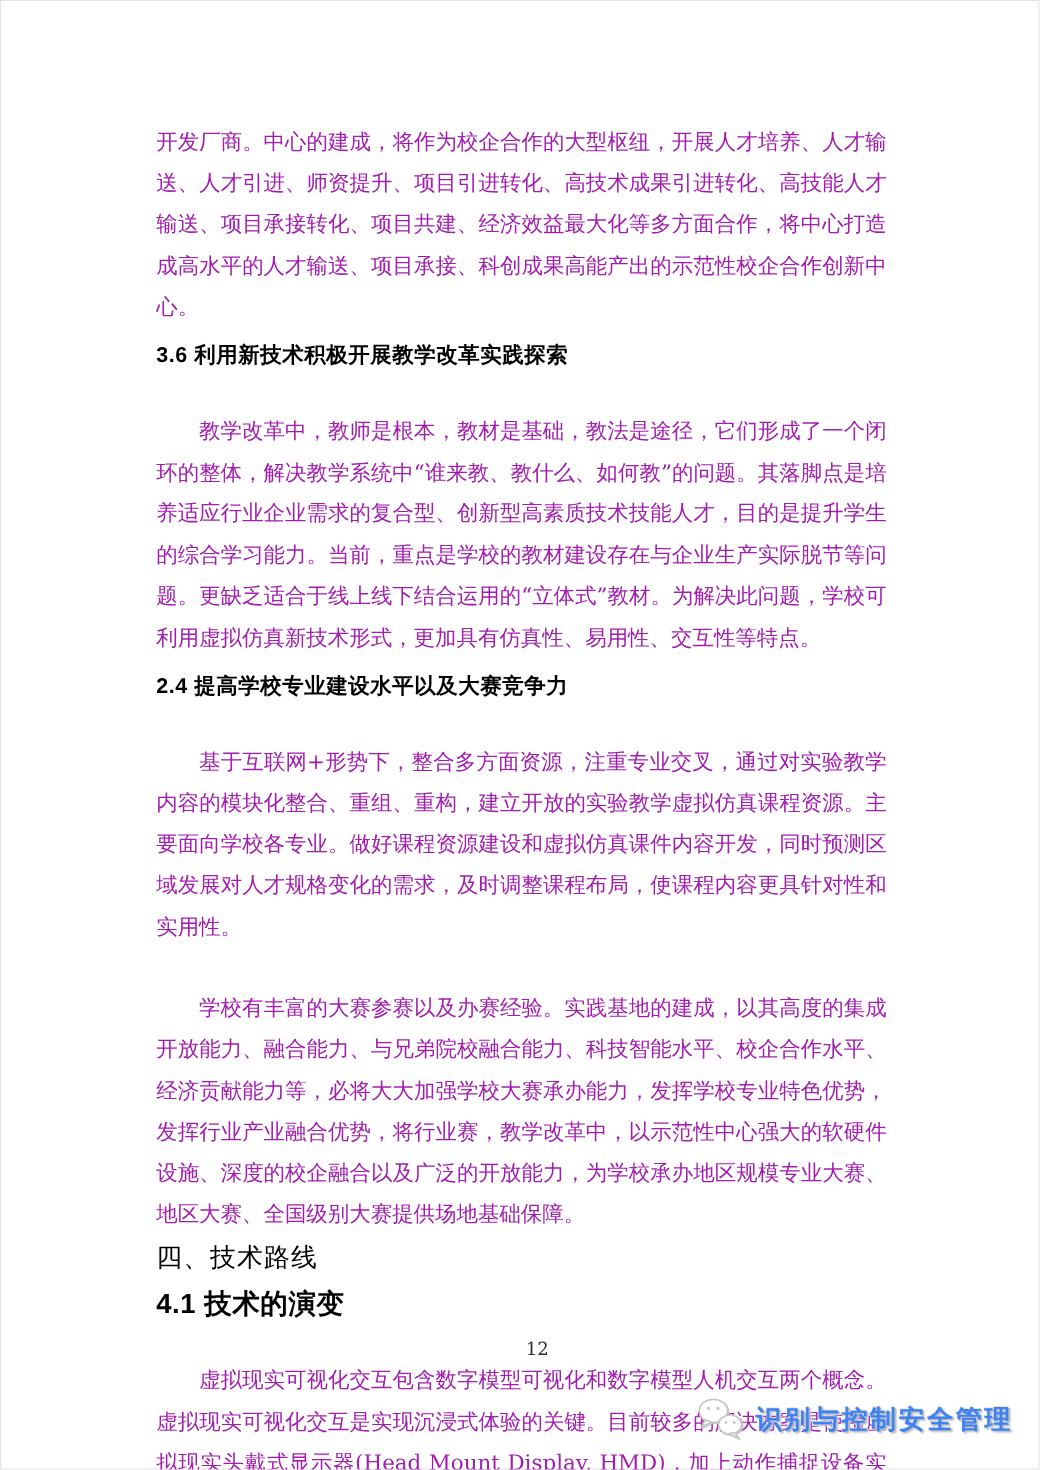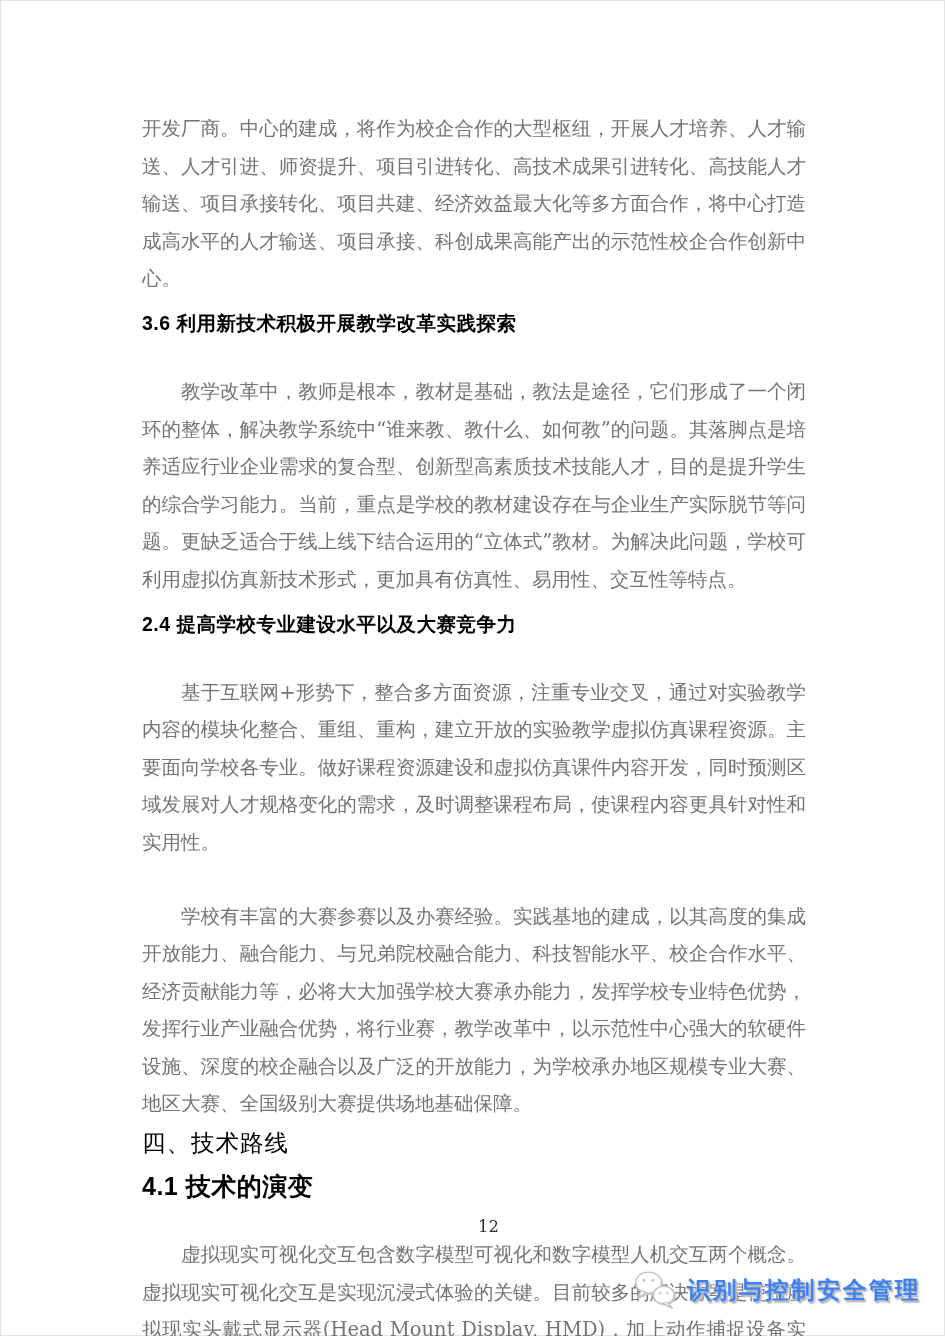--- a/index.html
+++ b/index.html
@@ -15,21 +15,21 @@
   .content {
     position: absolute;
     left: 142px;
     top: 110px;
     width: 664px;
   }
   p.body {
     margin: 0;
     font-size: 19.5px;
     line-height: 37.6px;
-    color: #737373;
+    color: #a21caf;
     text-align: justify;
     font-family: "DejaVu Serif", "Liberation Serif", serif;
   }
   p.indent { text-indent: 2em; margin-top: 36px; }
   h3.sec {
     margin: 11px 0 19px 0;
     font-size: 19.5px;
     line-height: 28px;
     color: #000000;
     font-weight: bold;

